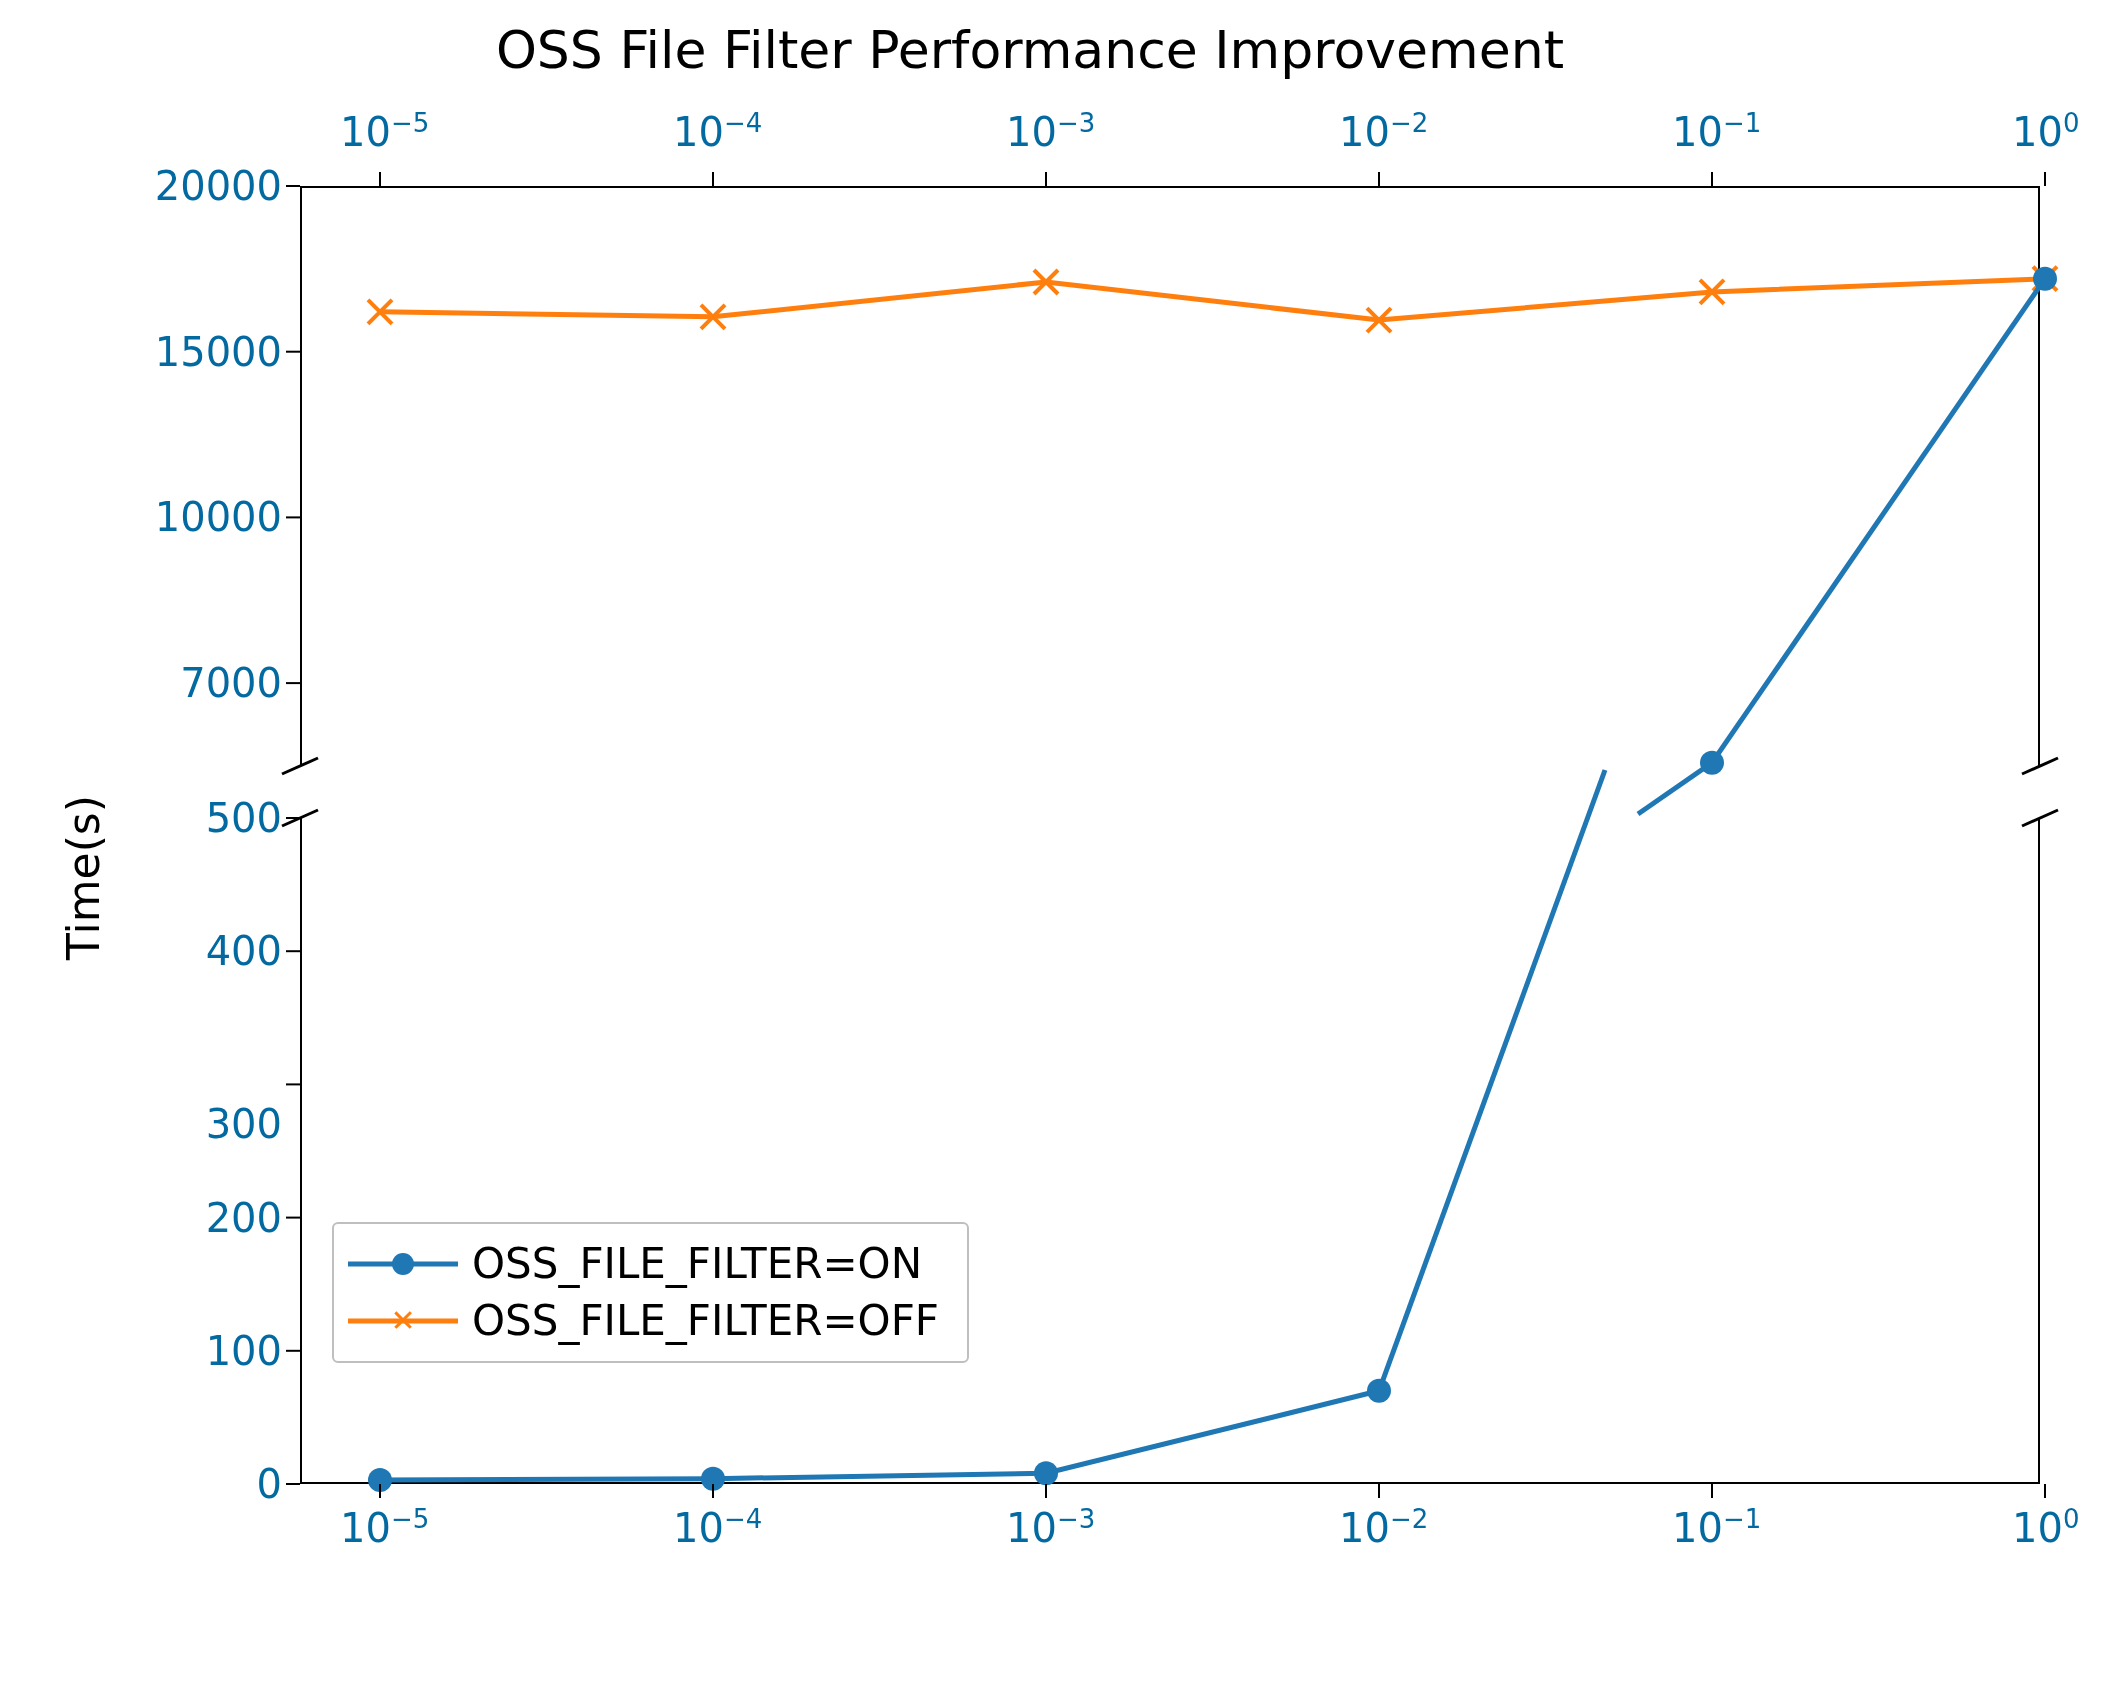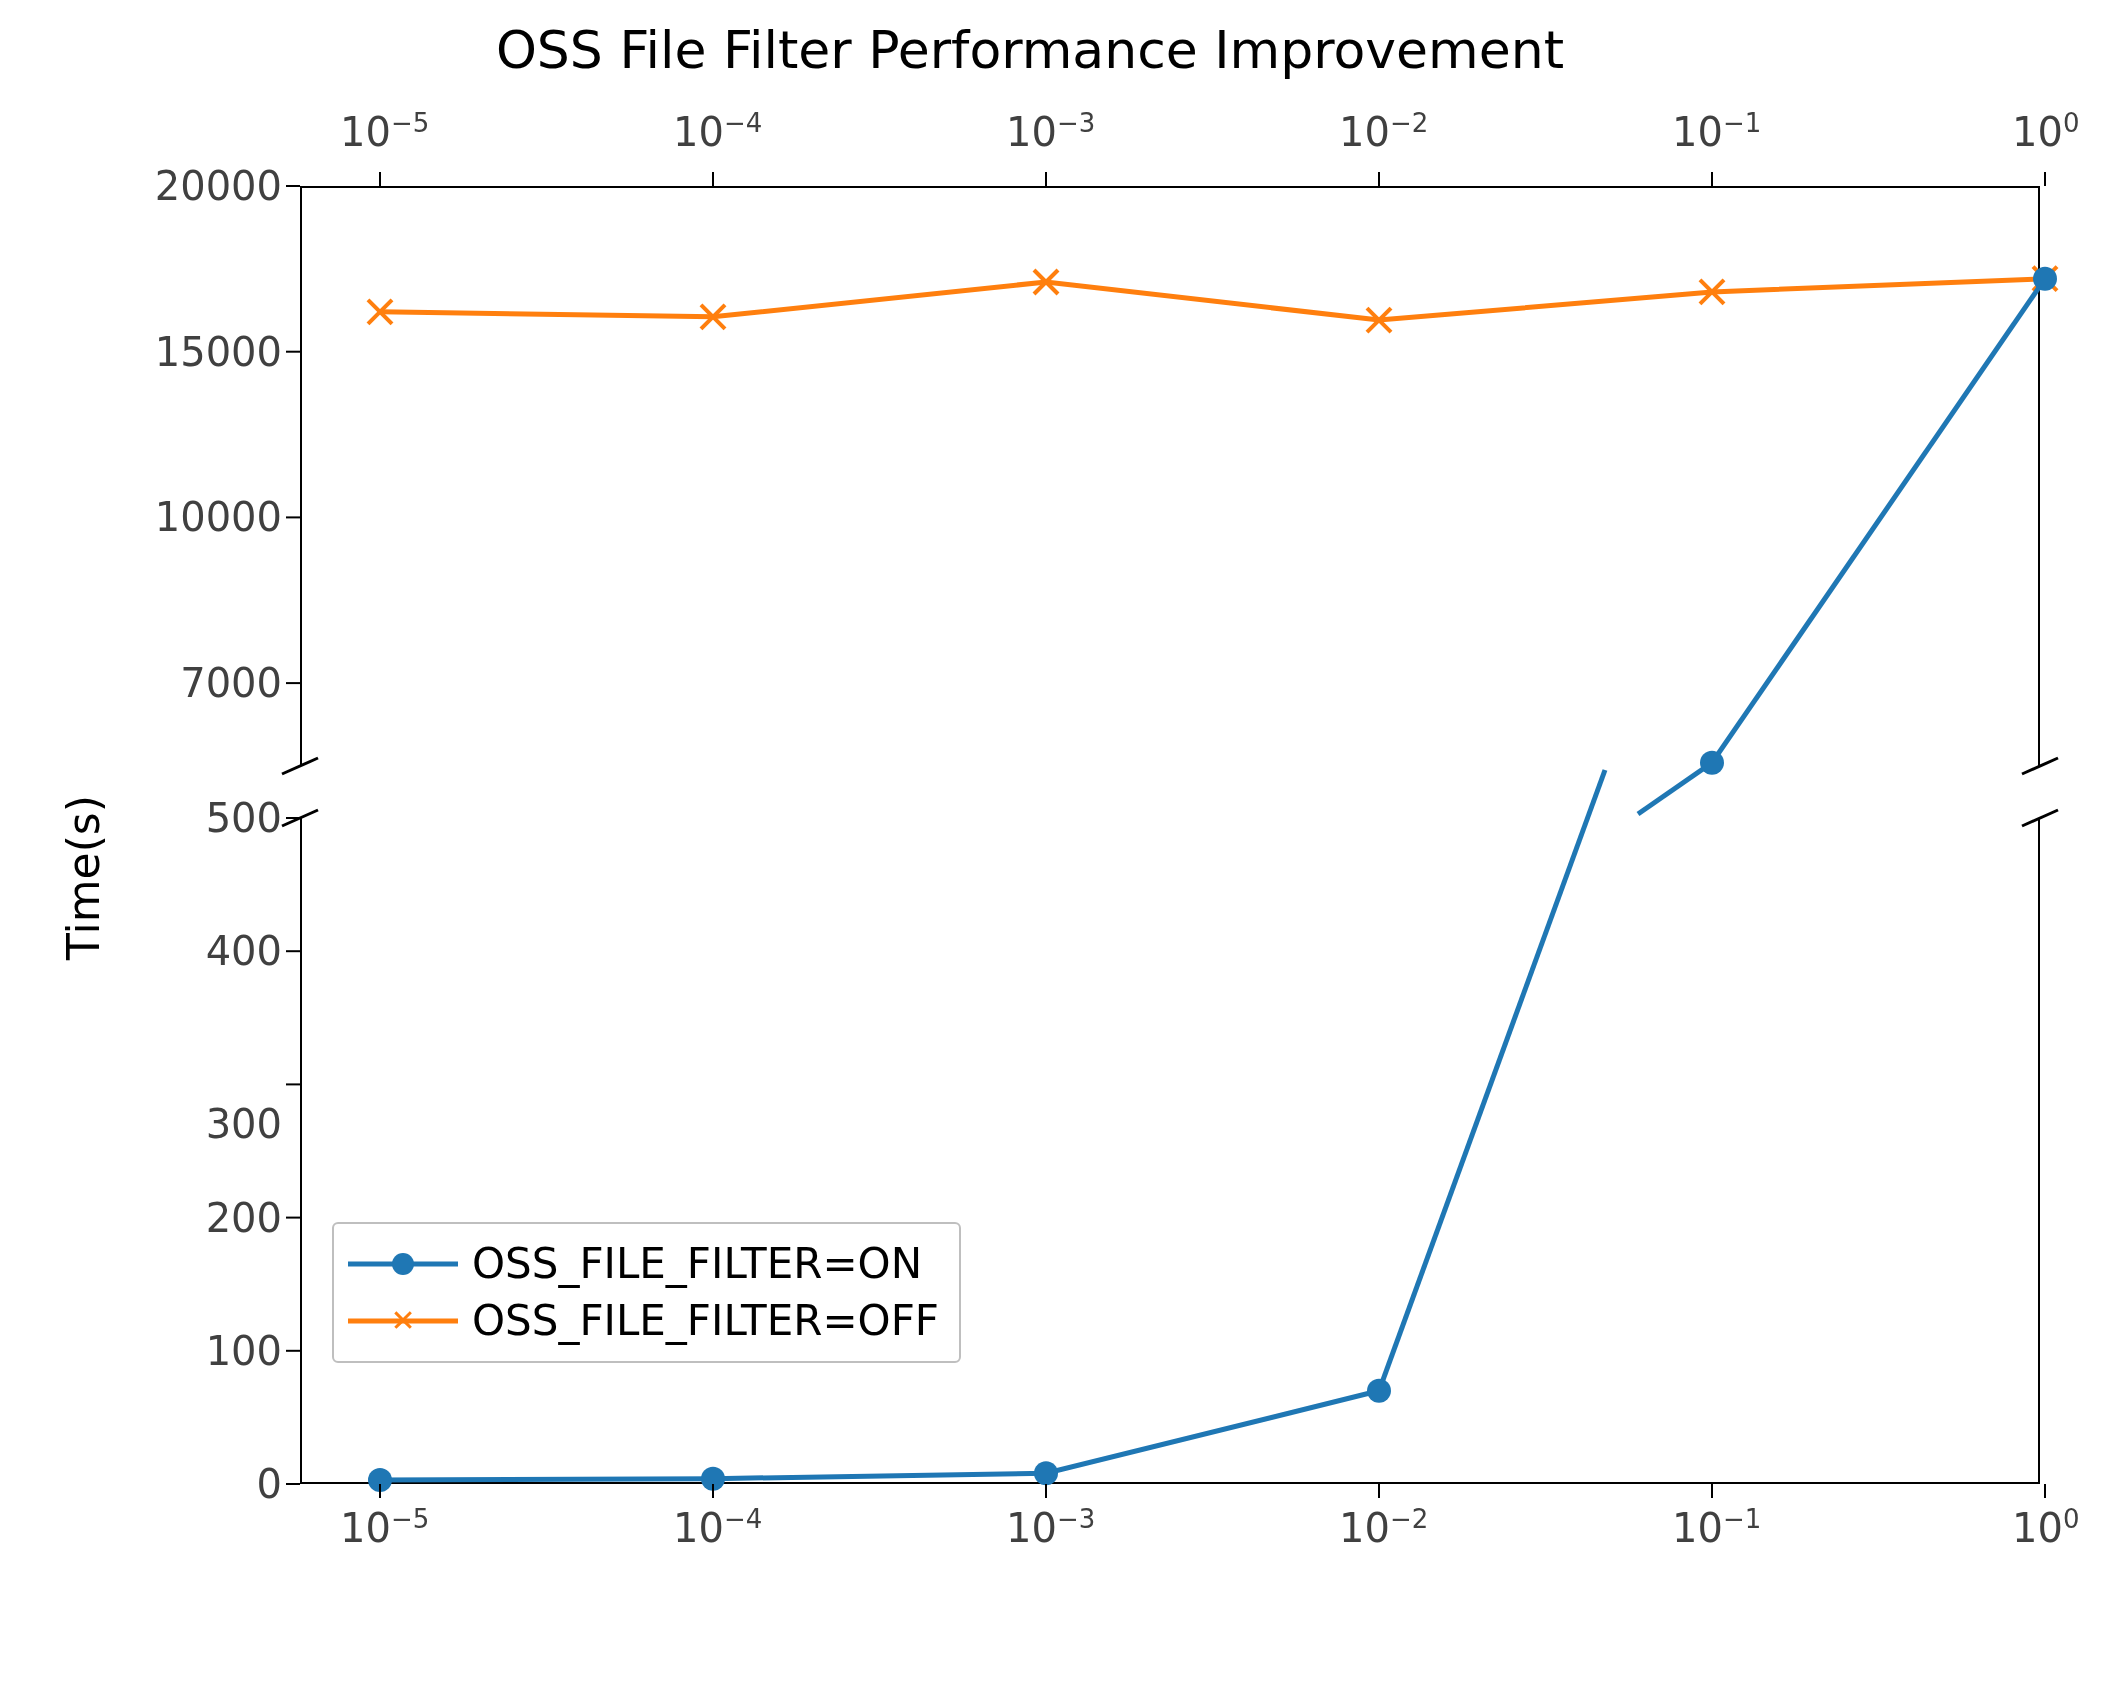--- a/index.html
+++ b/index.html
@@ -28,34 +28,34 @@
     font-size:44px;
   }
   .xlabel{
     position:absolute;
     font-size:44px;
     text-align:center;
   }
   .tick{
     position:absolute;
     font-size:40px;
-    color:#404040;
+    color:#0369a1;
   }
   .tick sup{font-size:0.65em;vertical-align:super;}
   .plot-box{
     position:absolute;
     border:2px solid #000;
     box-sizing:border-box;
   }
   .legend-box{
     position:absolute;
     border:2px solid #bfbfbf;
     border-radius:6px;
     background:#fff;
-    padding:12px 20px 12px 14px;
+    padding:12px 28px 12px 14px;
     box-sizing:border-box;
   }
   .legend-row{
     display:flex;
     align-items:center;
     font-size:42px;
     line-height:1.35;
     white-space:nowrap;
   }
   .legend-swatch{

